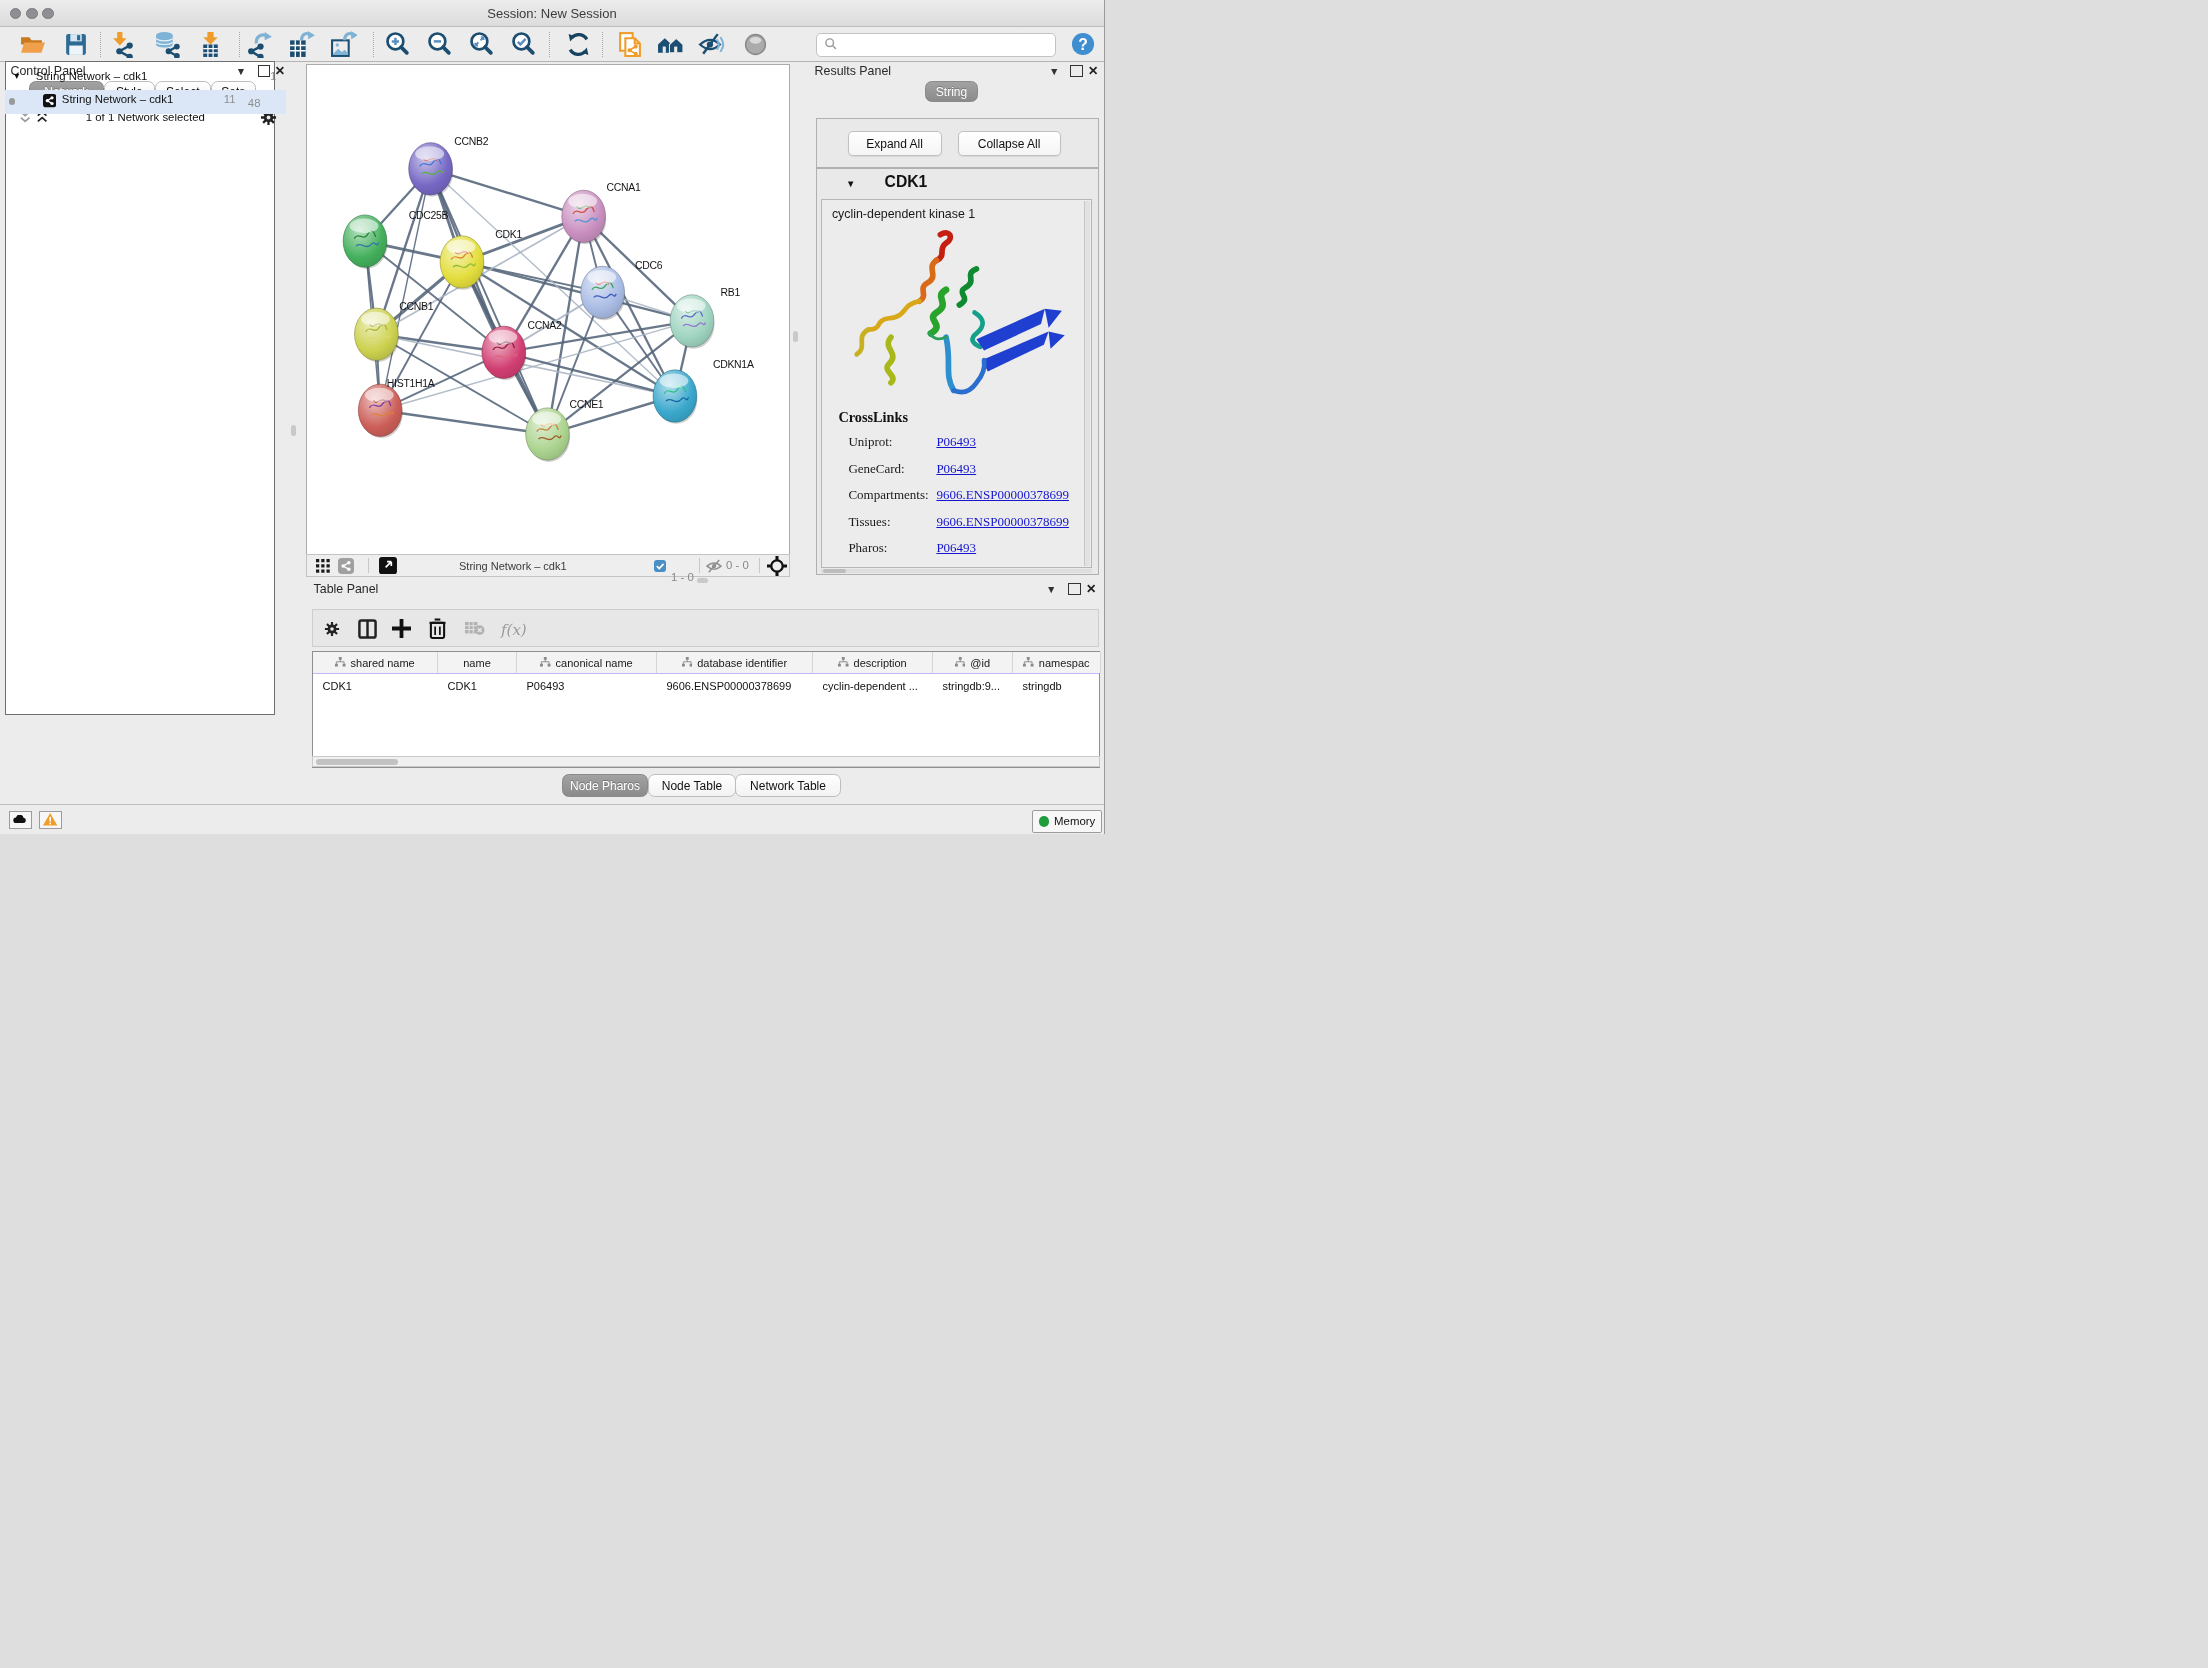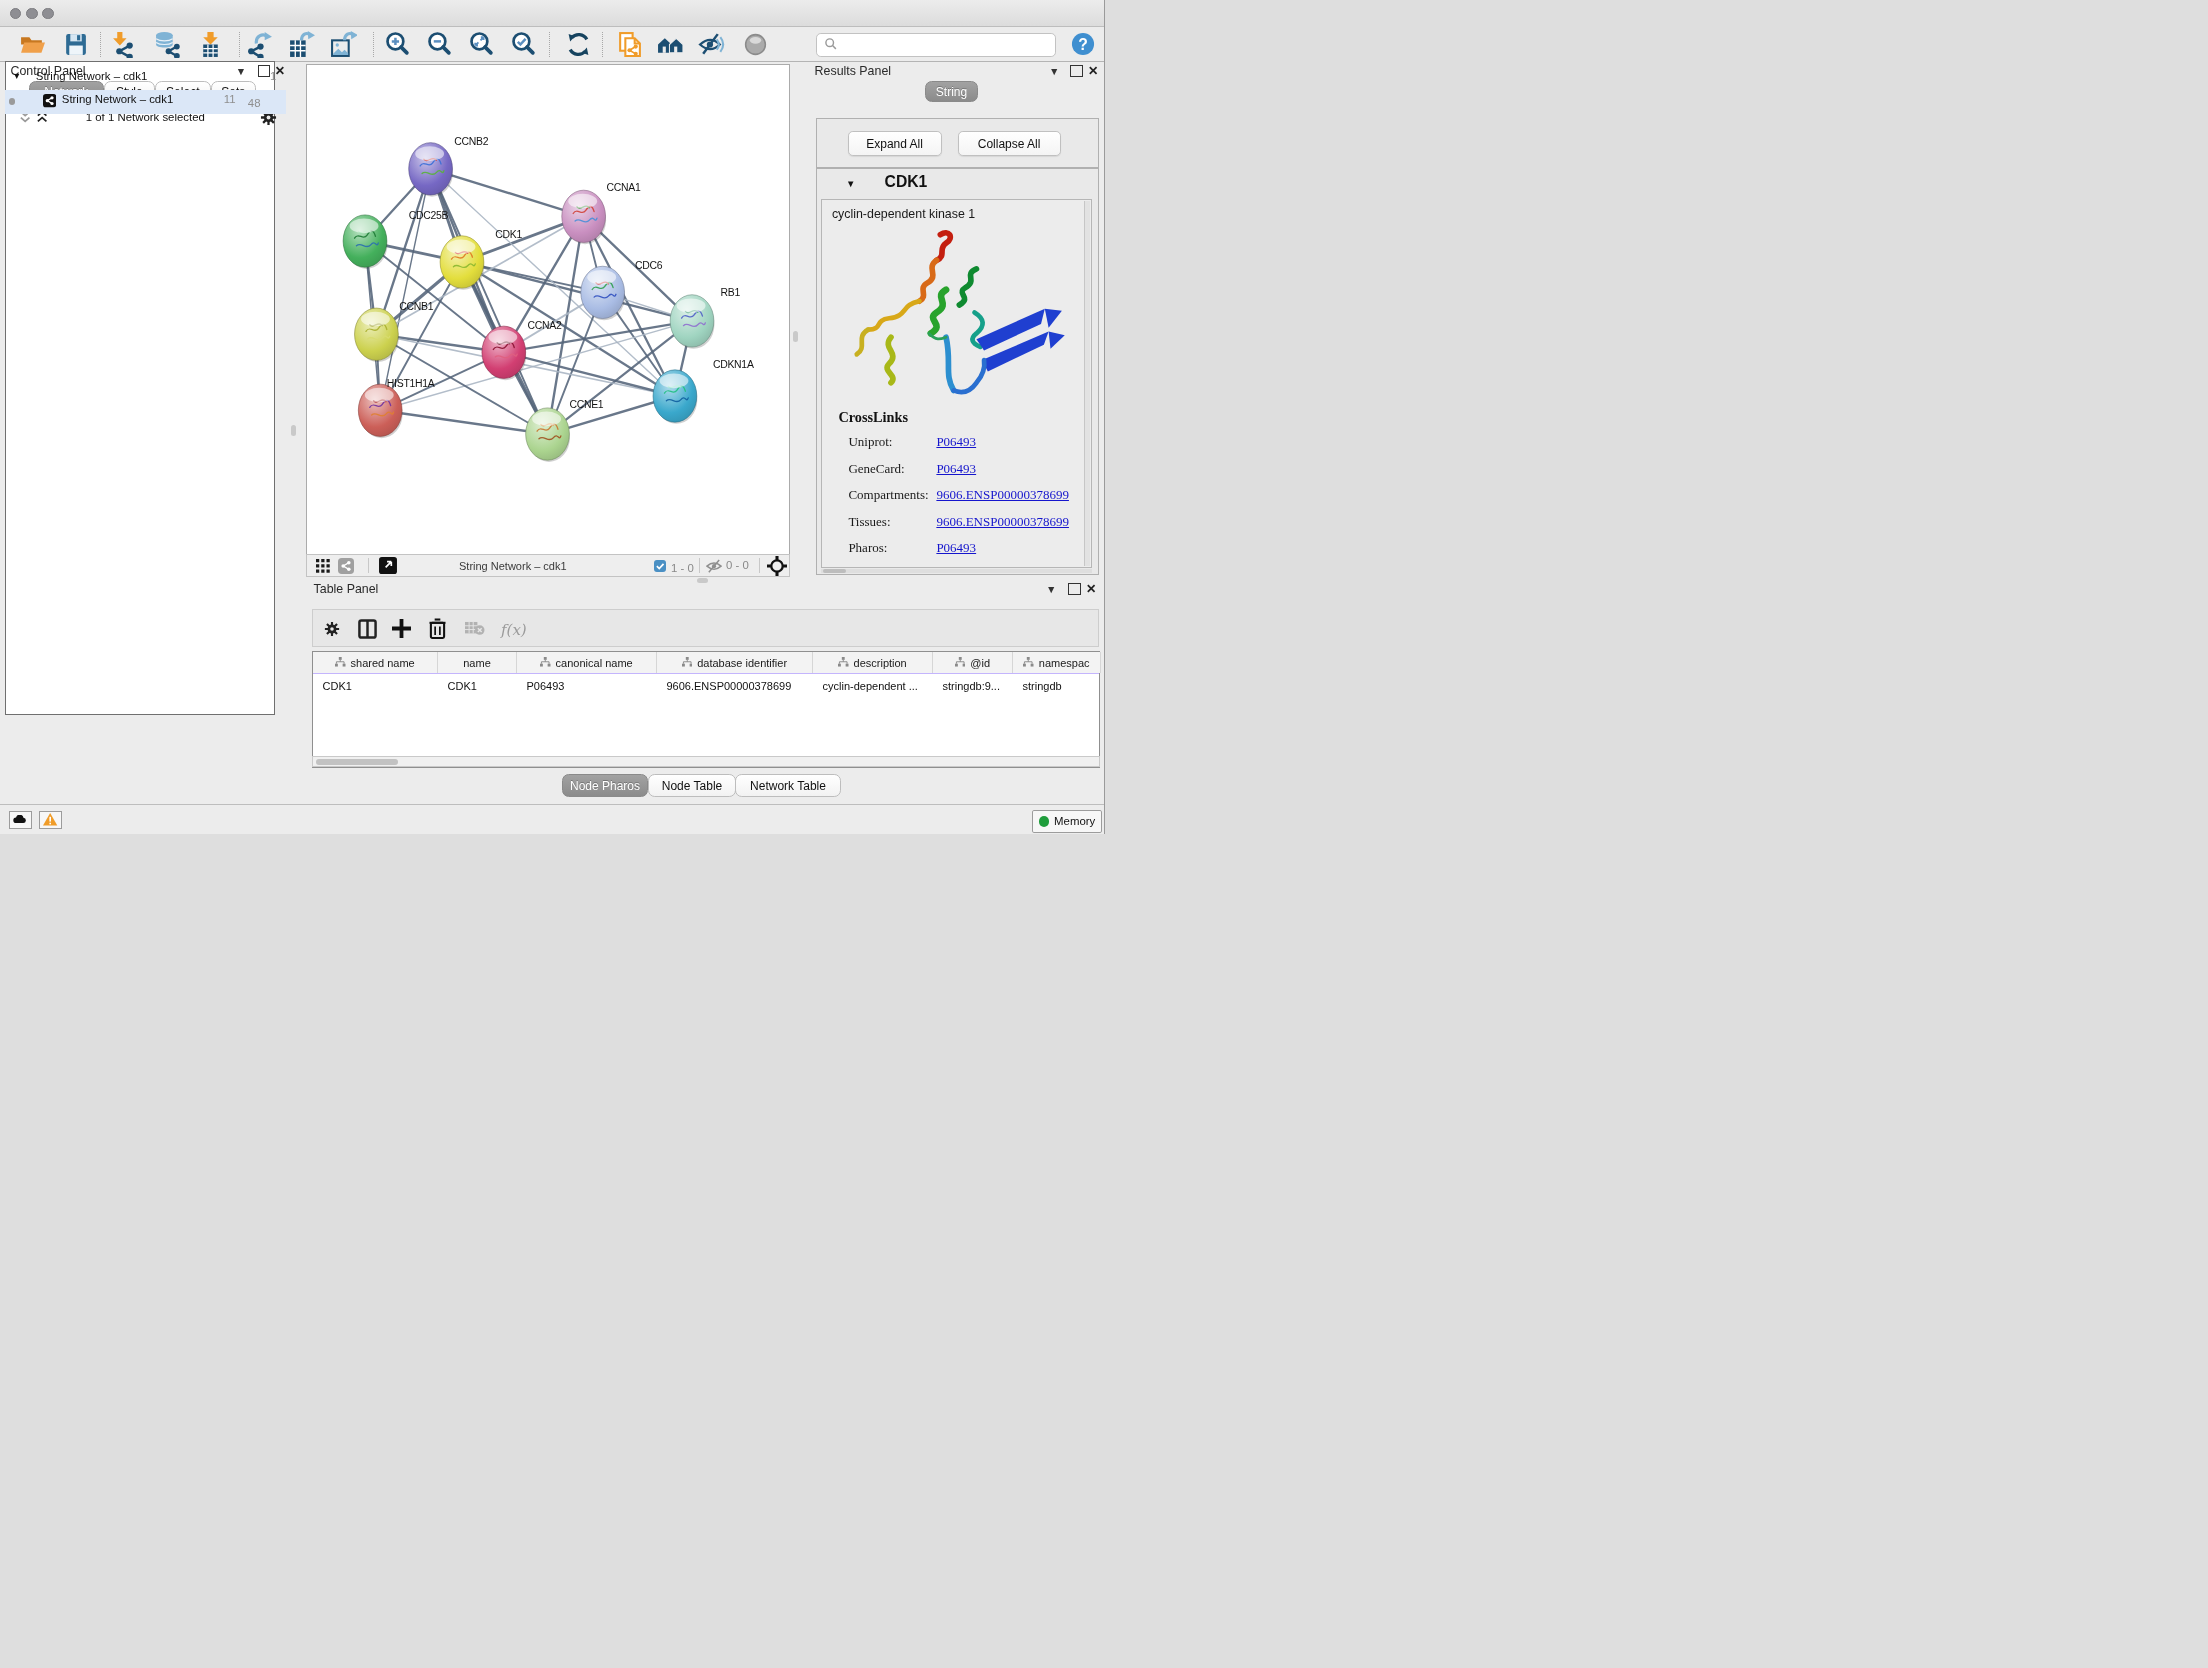--- a/index.html
+++ b/index.html
@@ -67,20 +67,21 @@
 </style>
 </head>
 <body>
 
 <div id="window">
 
   <div id="titlebar" class="abs">
     <div class="abs tlight" style="left:9.5px"></div>
     <div class="abs tlight" style="left:26px"></div>
     <div class="abs tlight" style="left:42px"></div>
+    <div id="win-title" class="abs">Session: New Session</div>
   </div>
 
   <div id="toolbar" class="abs">
     <div class="abs ticon" style="left:19px">
       <svg viewBox="0 0 26 26">
           <path d="M2 6h8l2 3h10v4H2z" fill="#c87820"></path>
           <path d="M2 21l3-10h20l-3.4 10z" fill="#f0a04a"></path>
         </svg>
     </div>
     <div class="abs ticon" style="left:62px">
@@ -555,21 +556,21 @@
     <svg class="abs" style="left:72px;top:1.9px" width="18" height="17" viewBox="0 0 19 18">
         <rect width="19" height="18" rx="3" fill="#111"></rect>
         <path d="M7 11L13 5M13 5H8.5M13 5v4.5" stroke="#fff" stroke-width="1.8" fill="none"></path>
       </svg>
     <span class="abs nbtxt" style="left:152px;top:4.8px">String Network – cdk1</span>
     <div class="abs" style="left:347px;top:4.8px;width:12.4px;height:12.4px;background:#4a90c4;border-radius:2.9px">
       <svg width="12.4" height="12.4" viewBox="0 0 13 13">
           <path d="M3 6.5l2.5 2.5 4.5-5" stroke="#fff" stroke-width="1.8" fill="none"></path>
         </svg>
     </div>
-    <span class="abs nbcnt" style="left:364px;top:7px">1 - 0</span>
+    <span class="abs nbcnt" style="left:364px;top:16px">1 - 0</span>
     <div class="abs nbsep" style="left:392px"></div>
     <svg class="abs" style="left:399px;top:3.8px" width="16" height="14.3" viewBox="0 0 17 15">
         <path d="M1 7.5Q8.5 1 16 7.5Q8.5 14 1 7.5Z" fill="none" stroke="#8f8f8f" stroke-width="1.6"></path>
         <circle cx="8.5" cy="7.5" r="2.2" fill="#8f8f8f"></circle>
         <path d="M3 14L14 1" stroke="#8f8f8f" stroke-width="1.6"></path>
       </svg>
     <span class="abs nbcnt" style="left:419px;top:3.8px">0 - 0</span>
     <div class="abs nbsep" style="left:452px"></div>
     <svg class="abs" style="left:460px;top:1px" width="20" height="20" viewBox="0 0 21 21">
         <circle cx="10.5" cy="10.5" r="6" fill="none" stroke="#111" stroke-width="2.4"></circle>

